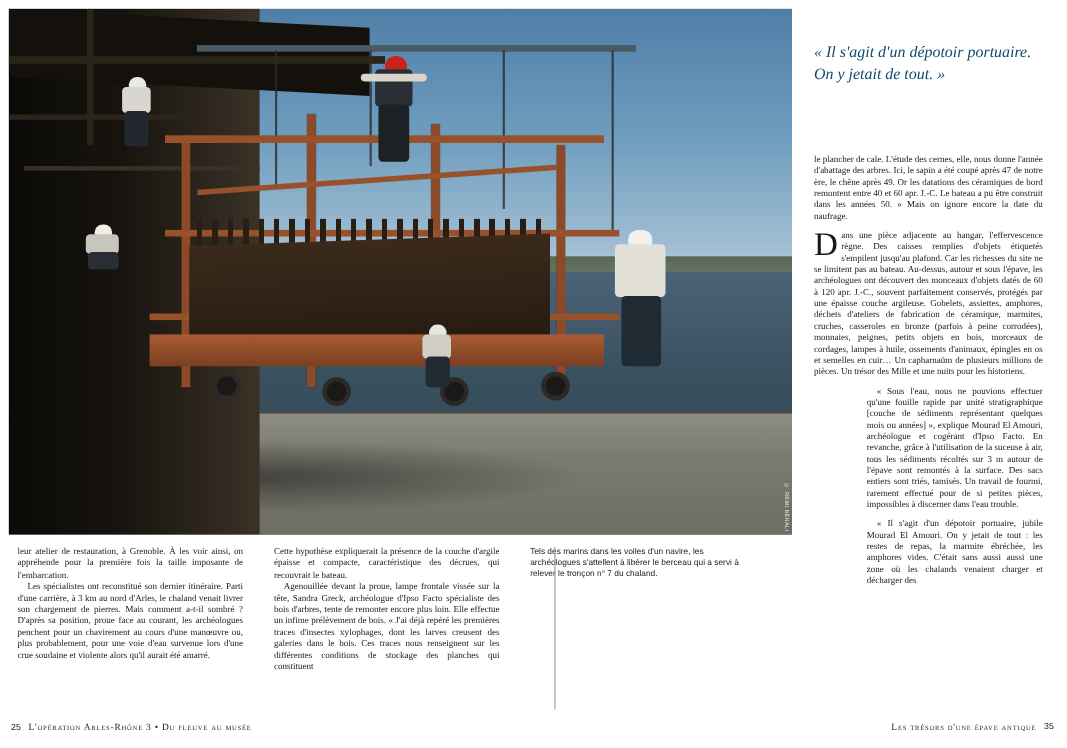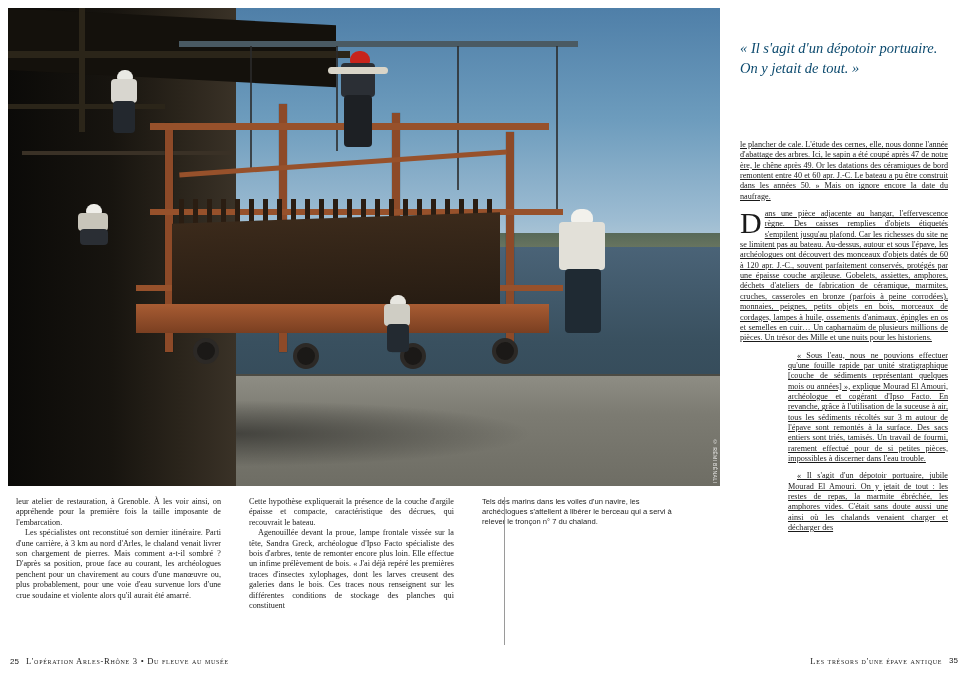--- a/index.html
+++ b/index.html
@@ -155,21 +155,20 @@
     font-family: "Liberation Serif", serif;
     font-style: italic;
     font-size: 14.5px; line-height: 20px;
     color: #0c4a6e;
   }
   .rtext {
     position: absolute; left: 12px; top: 140px; width: 208px;
     font-size: 8.2px; line-height: 10.35px;
     text-align: justify; color: #1a1a1a;
     hyphens: auto;
-    text-decoration: underline;
   }
   .rtext p { margin: 0; }
   .rtext p.indent { text-indent: 9px; margin-left: 48px; }
   .rtext p.gap { margin-top: 7px; }
   .dropcap-para { position: relative; }
   .dropcap {
     float: left;
     font-family: "Liberation Serif", serif;
     font-size: 30px; line-height: 24px;
     padding: 2px 2px 0 0; margin-right: 1px;
@@ -283,21 +282,21 @@
 
   <div class="page-right">
     <div class="pullquote">« Il s'agit d'un dépotoir portuaire. On y jetait de tout. »</div>
 
     <div class="rtext">
       <p>le plancher de cale. L'étude des cernes, elle, nous donne l'année d'abattage des arbres. Ici, le sapin a été coupé après 47 de notre ère, le chêne après 49. Or les datations des céramiques de bord remontent entre 40 et 60 apr. J.-C. Le bateau a pu être construit dans les années 50. » Mais on ignore encore la date du naufrage.</p>
       <p class="gap dropcap-para">
         <span class="dropcap">D</span><span>ans une pièce adjacente au hangar, l'effervescence règne. Des caisses remplies d'objets étiquetés s'empilent jusqu'au plafond. Car les richesses du site ne se limitent pas au bateau. Au-dessus, autour et sous l'épave, les archéologues ont découvert des monceaux d'objets datés de 60 à 120 apr. J.-C., souvent parfaitement conservés, protégés par une épaisse couche argileuse. Gobelets, assiettes, amphores, déchets d'ateliers de fabrication de céramique, marmites, cruches, casseroles en bronze (parfois à peine corrodées), monnaies, peignes, petits objets en bois, morceaux de cordages, lampes à huile, ossements d'animaux, épingles en os et semelles en cuir… Un capharnaüm de plusieurs millions de pièces. Un trésor des Mille et une nuits pour les historiens.</span>
       </p>
       <p class="indent gap">« Sous l'eau, nous ne pouvions effectuer qu'une fouille rapide par unité stratigraphique [couche de sédiments représentant quelques mois ou années] », explique Mourad El Amouri, archéologue et cogérant d'Ipso Facto. En revanche, grâce à l'utilisation de la suceuse à air, tous les sédiments récoltés sur 3 m autour de l'épave sont remontés à la surface. Des sacs entiers sont triés, tamisés. Un travail de fourmi, rarement effectué pour de si petites pièces, impossibles à discerner dans l'eau trouble.</p>
-      <p class="indent gap">« Il s'agit d'un dépotoir portuaire, jubile Mourad El Amouri. On y jetait de tout : les restes de repas, la marmite ébréchée, les amphores vides. C'était sans doute aussi une ainsi où les chalands venaient charger et décharger des</p>
+      <p class="indent gap">« Il s'agit d'un dépotoir portuaire, jubile Mourad El Amouri. On y jetait de tout : les restes de repas, la marmite ébréchée, les amphores vides. C'était sans aussi aussi une zone où les chalands venaient charger et décharger des</p>
     </div>
 
     <div class="footer-right">
       <span class="runhead">Les trésors d'une épave antique</span>
       <span class="folio">35</span>
     </div>
   </div>
 
 </div>
 

